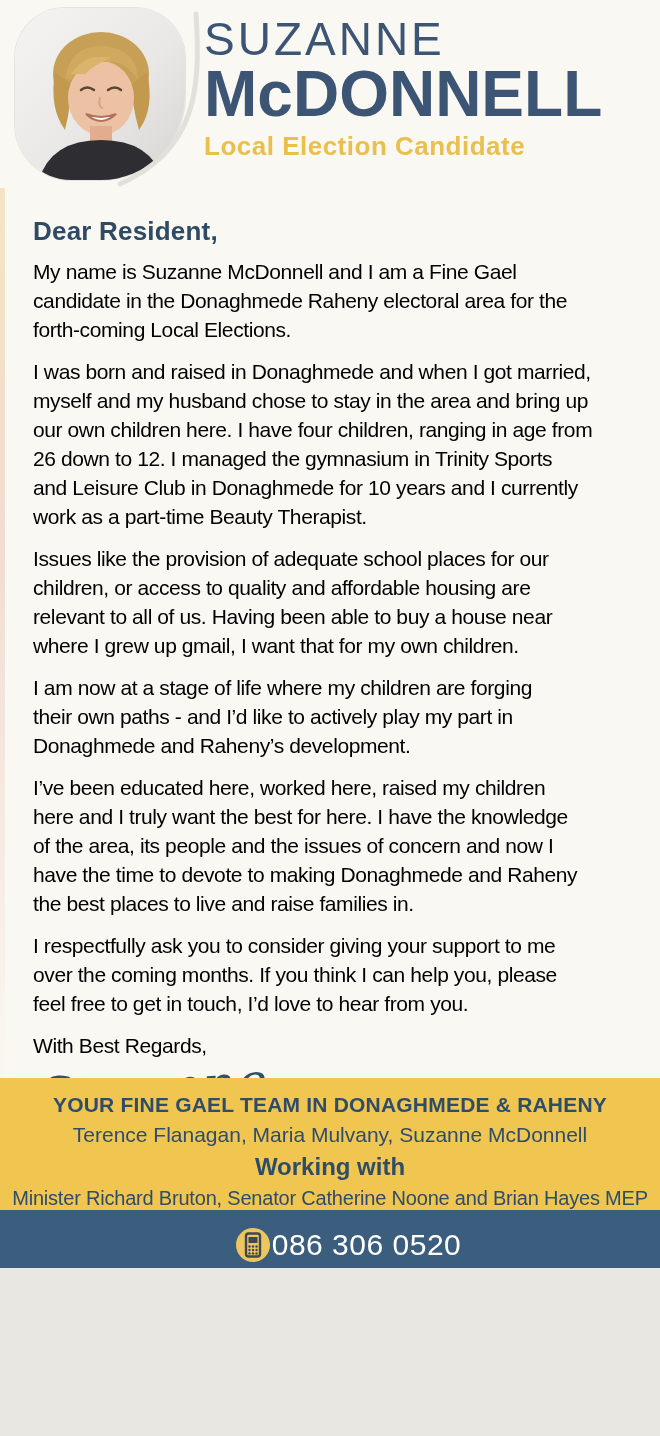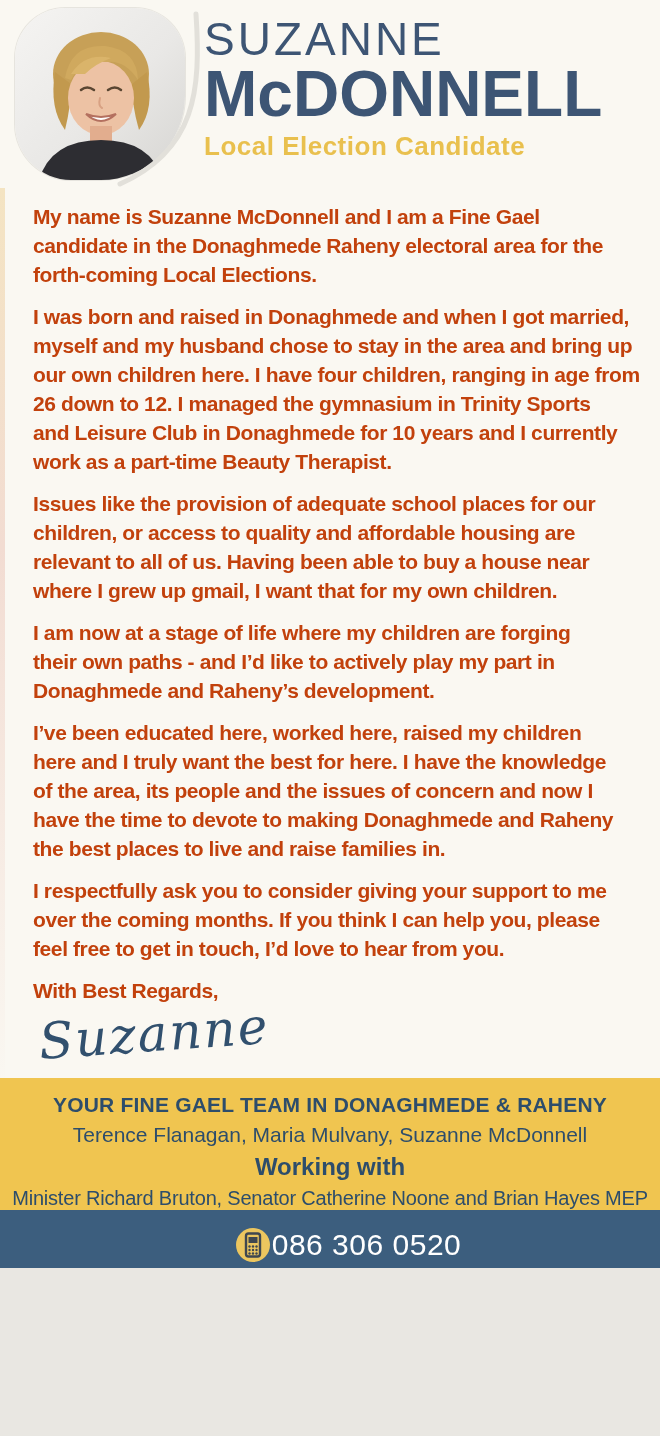--- a/index.html
+++ b/index.html
@@ -21,22 +21,22 @@
   }
   .photo-curve{position:absolute;left:0;top:0;pointer-events:none;}
   .name-block{position:absolute;left:204px;top:14px;width:460px;}
   .first-name{font-size:46px;font-weight:500;color:#3d5574;letter-spacing:3px;line-height:1.1;}
   .last-name{font-size:64px;font-weight:800;color:#3d5574;line-height:1.05;margin-top:-4px;white-space:nowrap;}
   .subtitle{font-size:26px;font-weight:700;color:#e9c04e;margin-top:3px;letter-spacing:.5px;}
 
   
   .letter{padding:6px 20px 0 33px;}
   .salutation{font-size:26px;font-weight:700;color:#2f4a63;margin:14px 0 10px;letter-spacing:.2px;}
-  .para{font-size:21px;line-height:29px;color:#c2410c;letter-spacing:-0.4px;
-    white-space:pre;margin:0 0 13px;font-weight:bold;}
+  .para{font-size:21px;line-height:29px;color:#000000;letter-spacing:-0.4px;
+    white-space:pre;margin:0 0 13px;}
   .closing{margin-bottom:8px;}
   .sig-script{
     font-family:"DejaVu Serif",serif;font-style:italic;font-size:50px;color:#31506e;
     transform:rotate(-4deg);transform-origin:left center;width:max-content;
     margin:4px 0 0 6px;letter-spacing:2px;
   }
   .sig-name{font-size:23px;font-weight:700;color:#3c4a58;margin-top:12px;}
 
   
   .team-banner{
@@ -105,20 +105,21 @@
       <path d="M196,14 C201,90 196,150 120,184" stroke="#e2e0da" stroke-width="5" fill="none" stroke-linecap="round"></path>
     </svg>
     <div class="name-block">
       <div class="first-name">SUZANNE</div>
       <div class="last-name">McDONNELL</div>
       <div class="subtitle">Local Election Candidate</div>
     </div>
   </header>
 
   <main class="letter">
+    <h2 class="salutation">Dear Resident,</h2>
     <p class="para">My name is Suzanne McDonnell and I am a Fine Gael
 candidate in the Donaghmede Raheny electoral area for the
 forth-coming Local Elections.</p>
     <p class="para">I was born and raised in Donaghmede and when I got married,
 myself and my husband chose to stay in the area and bring up
 our own children here. I have four children, ranging in age from
 26 down to 12. I managed the gymnasium in Trinity Sports
 and Leisure Club in Donaghmede for 10 years and I currently
 work as a part-time Beauty Therapist.</p>
     <p class="para">Issues like the provision of adequate school places for our

